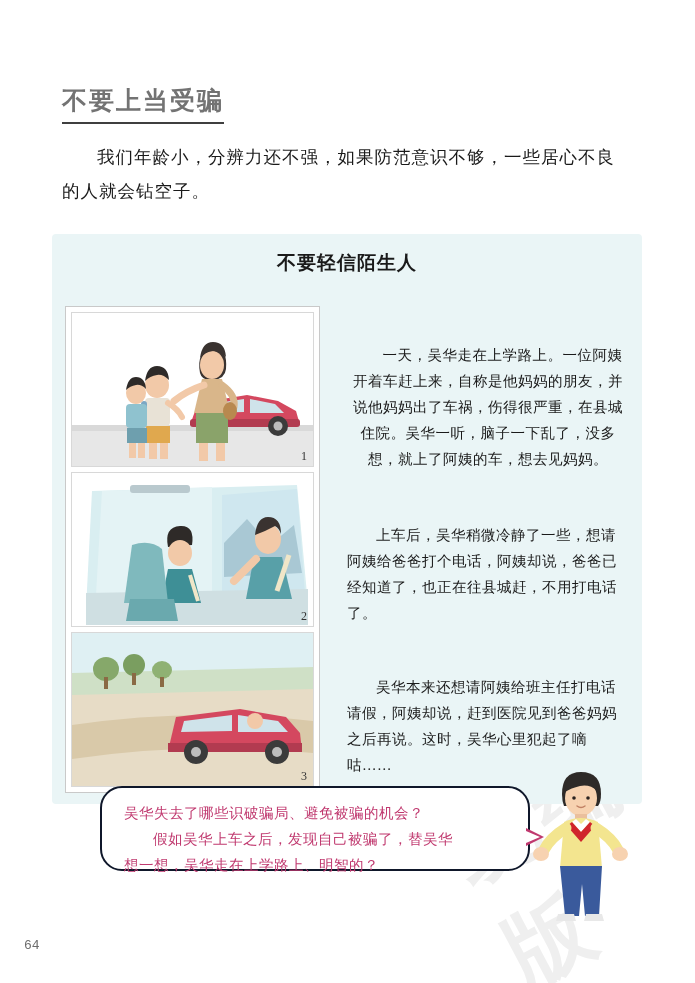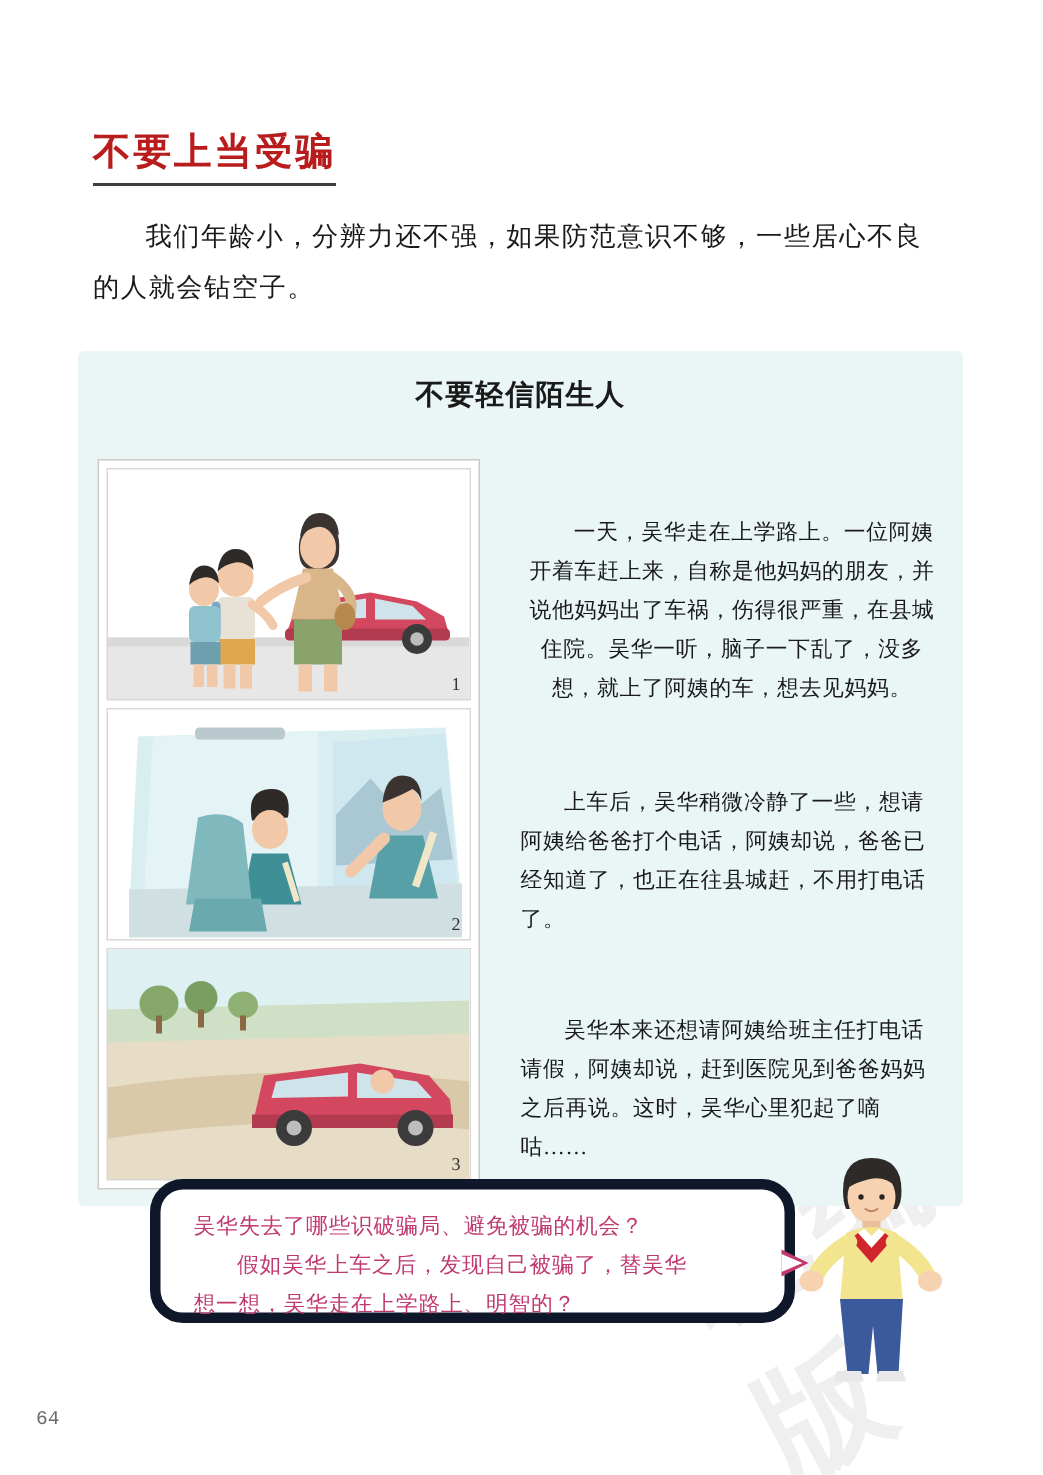--- a/index.html
+++ b/index.html
@@ -24,21 +24,21 @@
   }
 
   
   .section-title {
     position: absolute;
     left: 62px;
     top: 84px;
     font-size: 25px;
     font-weight: bold;
     letter-spacing: 2px;
-    color: #b91c1c;
+    color: #737373;
     padding-bottom: 5px;
     border-bottom: 2px solid #3f3f3f;
   }
 
   
   .intro {
     position: absolute;
     left: 62px;
     top: 140px;
     width: 570px;
@@ -115,22 +115,22 @@
   .story-1 { top: 108px; text-align: center; }
   .story-2 { top: 288px; }
   .story-3 { top: 440px; }
 
   
   .balloon {
     position: absolute;
     left: 100px;
     top: 786px;
     width: 430px;
-    height: 96px;
-    border: 7px solid #0f172a;
+    height: 85px;
+    border: 2px solid #0f172a;
     border-radius: 22px;
     background: #ffffff;
     box-sizing: border-box;
     padding: 12px 22px 0 22px;
   }
   .balloon p {
     margin: 0;
     font-size: 14.5px;
     line-height: 26px;
     color: #c0396f;

